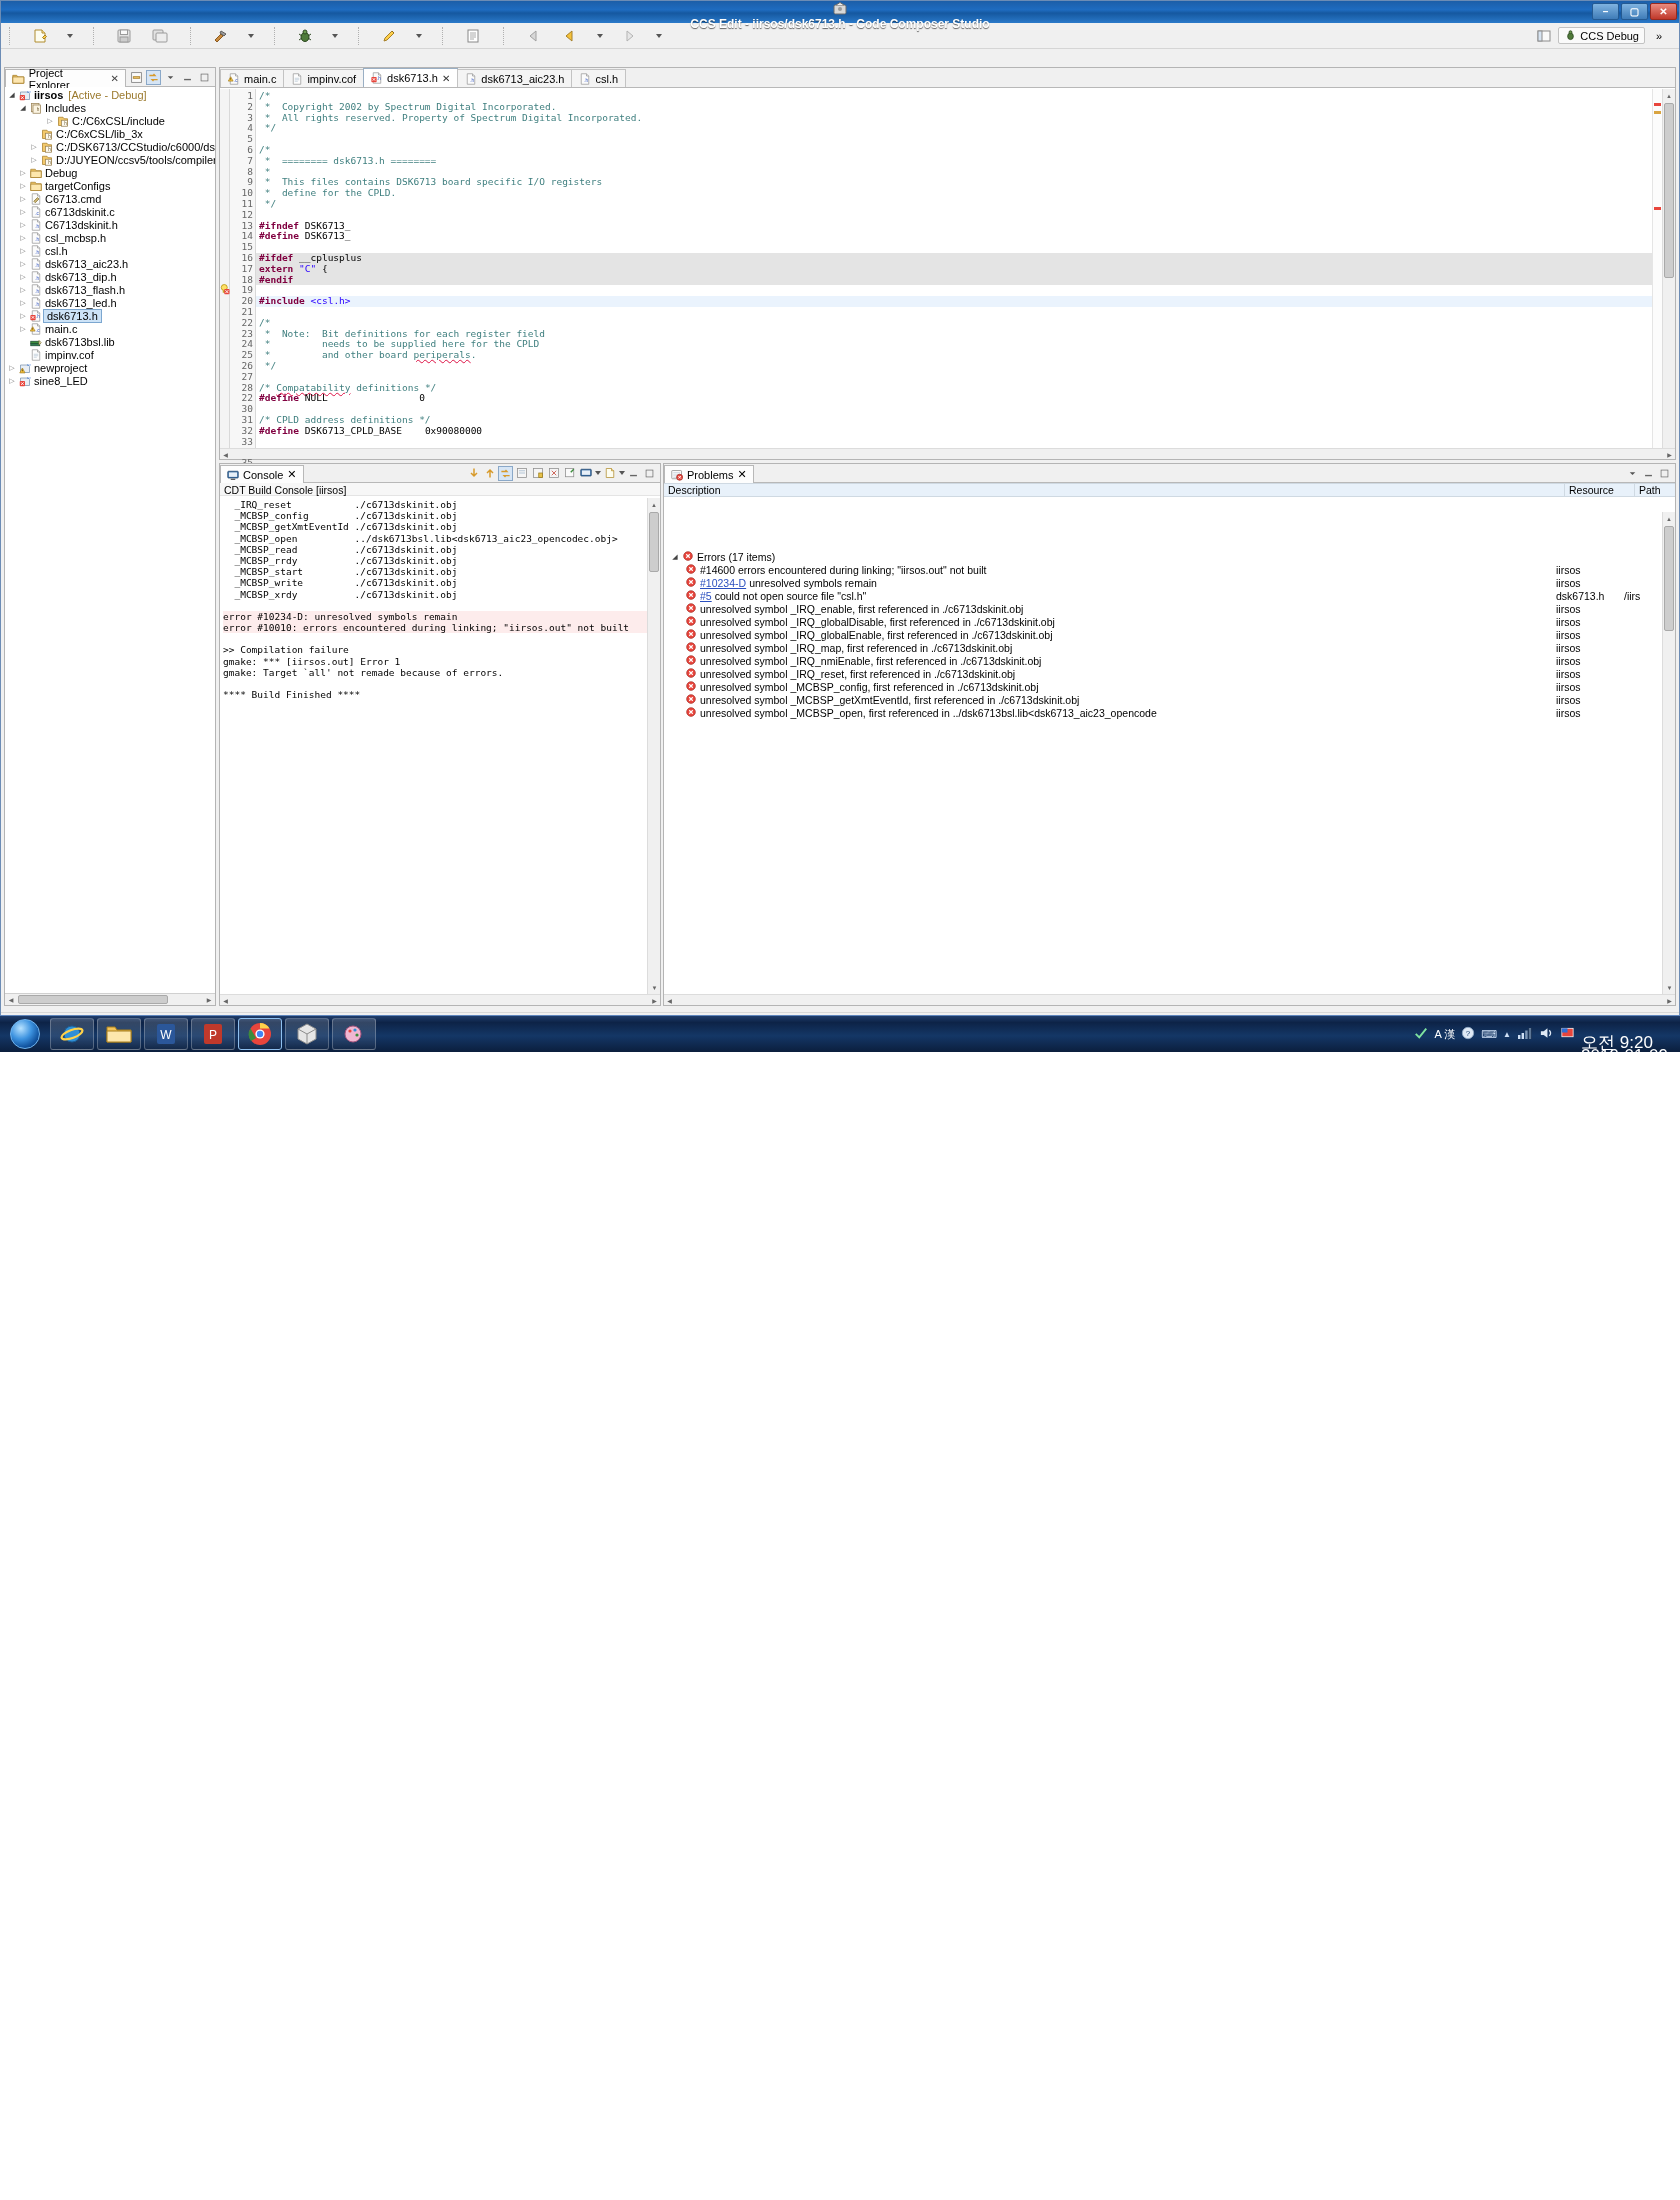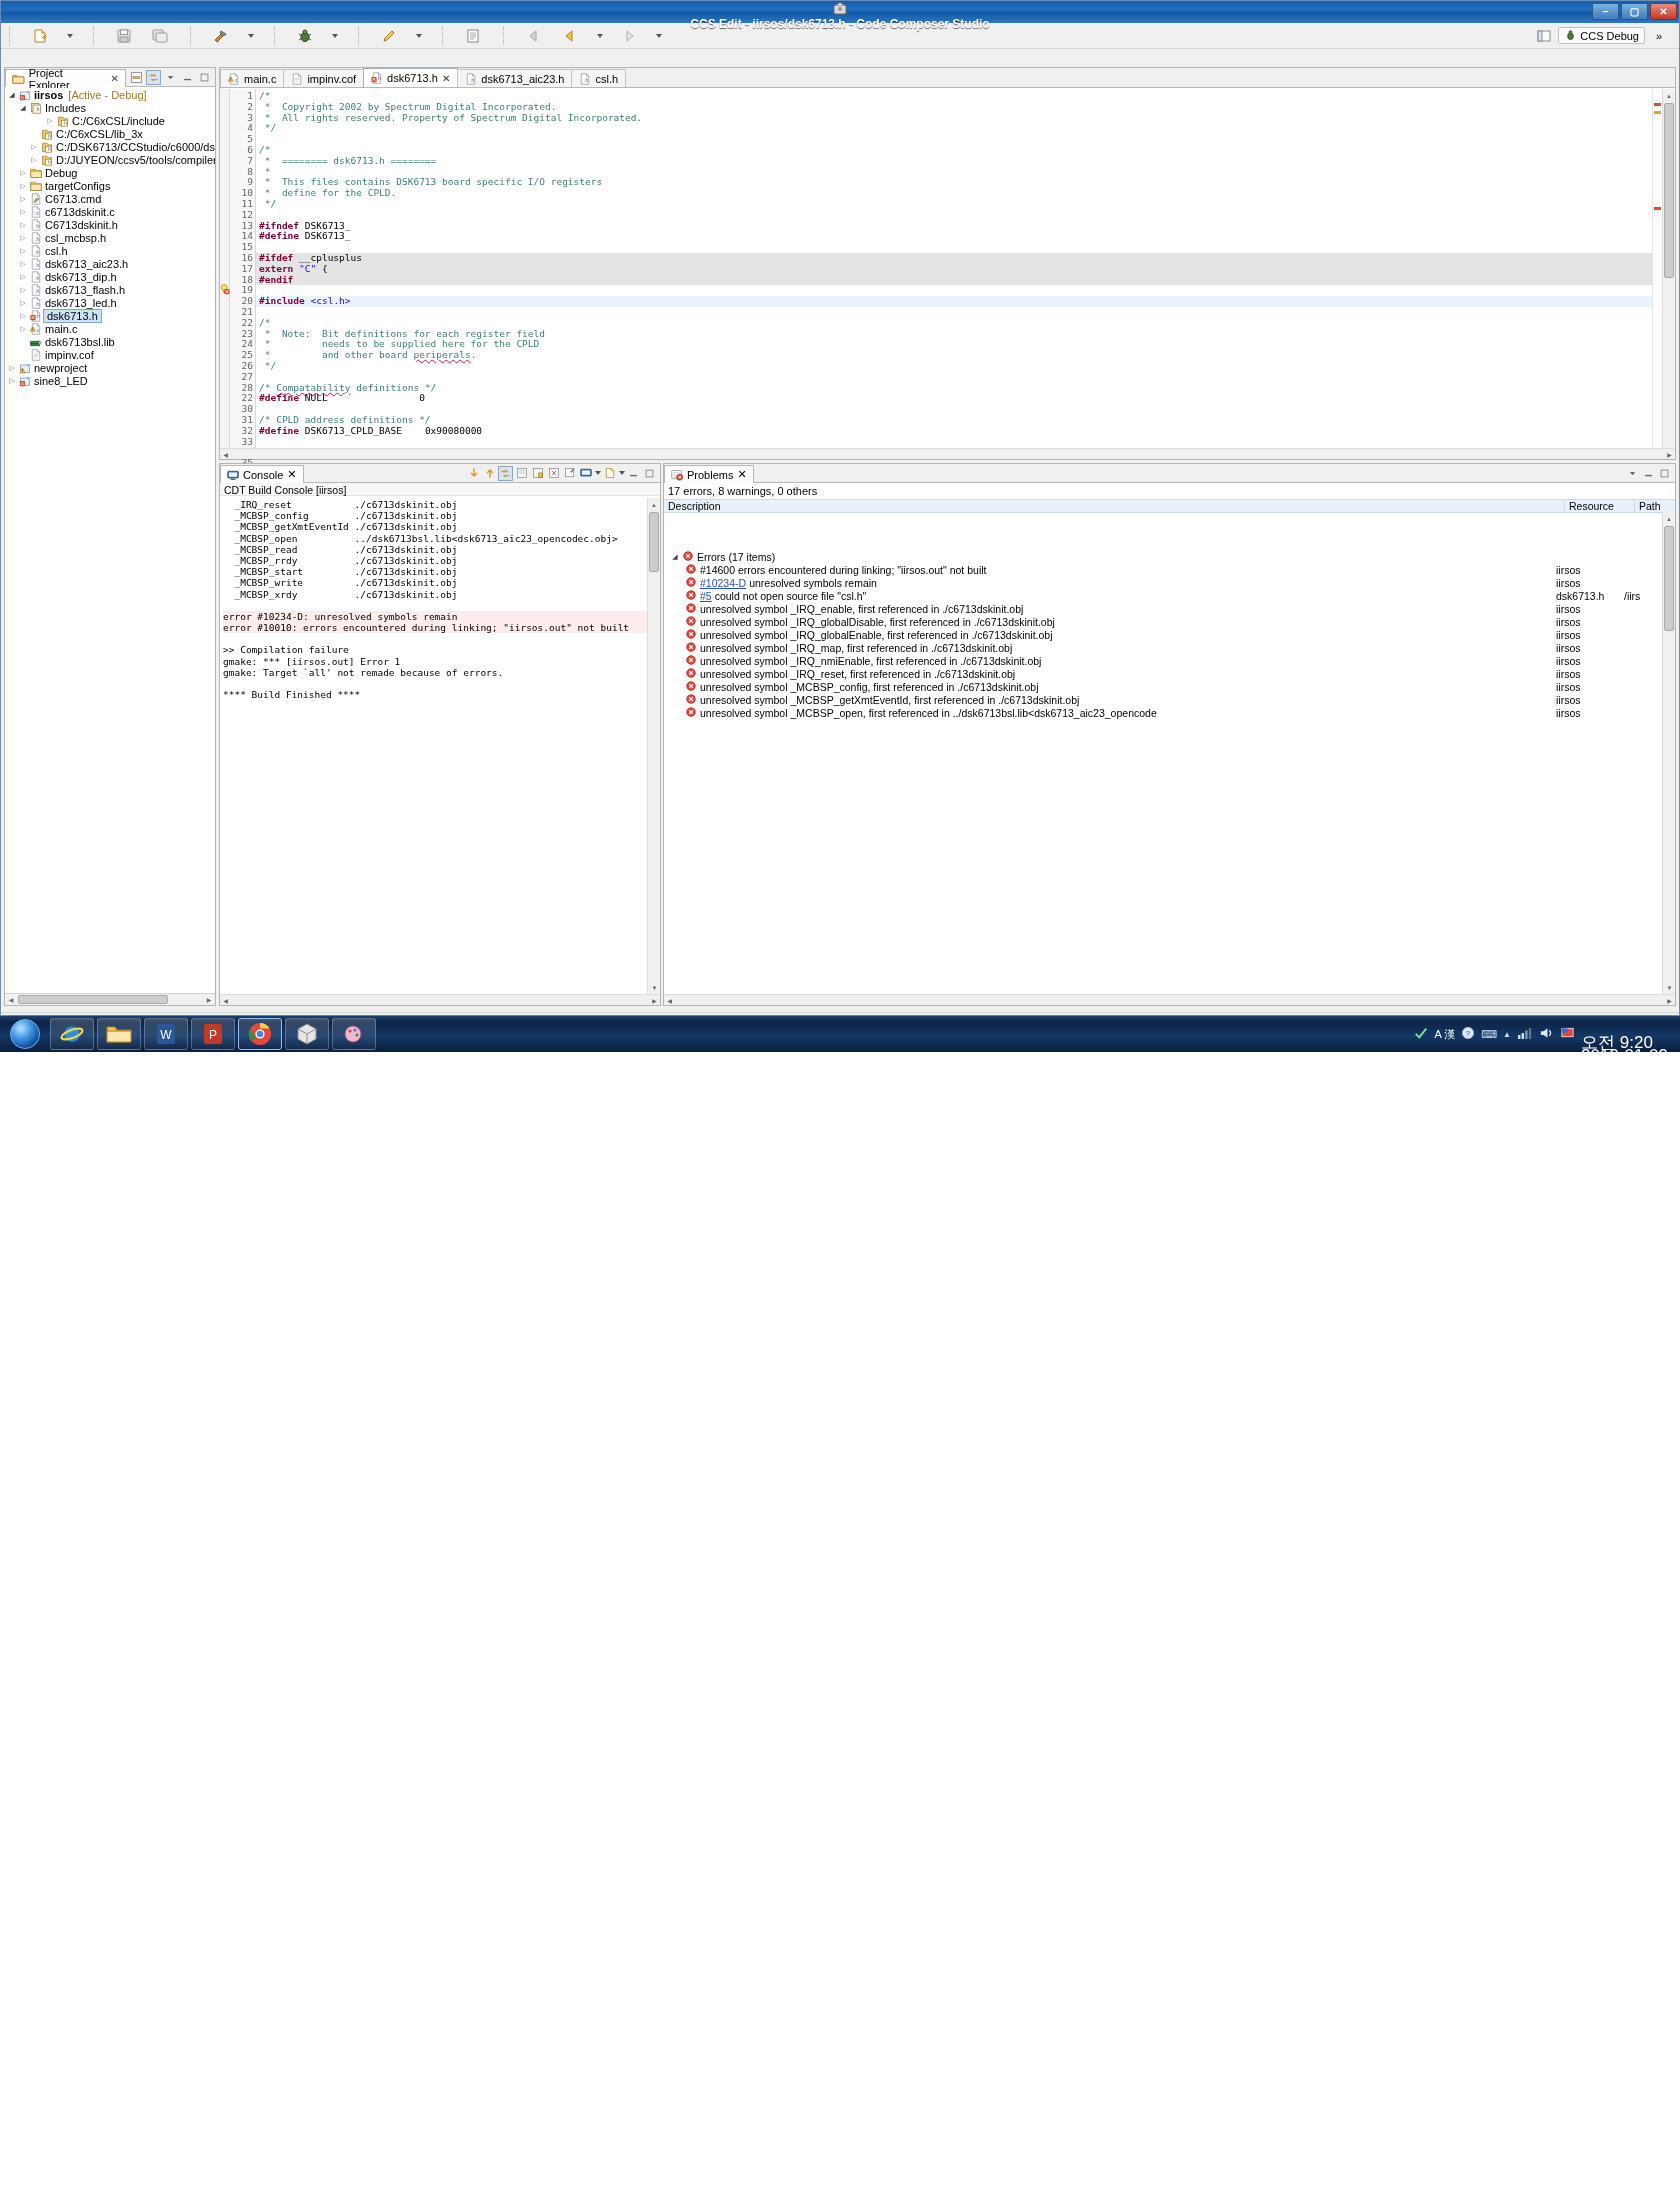--- a/index.html
+++ b/index.html
@@ -885,21 +885,20 @@
                 <rect x="3" y="10" width="10" height="2" fill="#666"></rect>
               </svg>
             </span>
           <span class="vtbtn">
               <svg width="11" height="11" viewBox="0 0 16 16">
                 <rect x="3" y="3" width="10" height="10" fill="none" stroke="#666"></rect>
               </svg>
             </span>
         </div>
       </div>
-      <div class="prob-summary">17 errors, 8 warnings, 0 others</div>
       <div class="prob-head">
         <span class="c1">Description</span>
         <span class="c2">Resource</span>
         <span class="c3">Path</span>
       </div>
       <div class="prob-rows" id="prob-rows">
           <div class="prow">
             <span class="pc1 indent1">
               <span class="twist open">◢</span>
               <span class="errdot"><svg width="10" height="10" viewBox="0 0 16 16">

